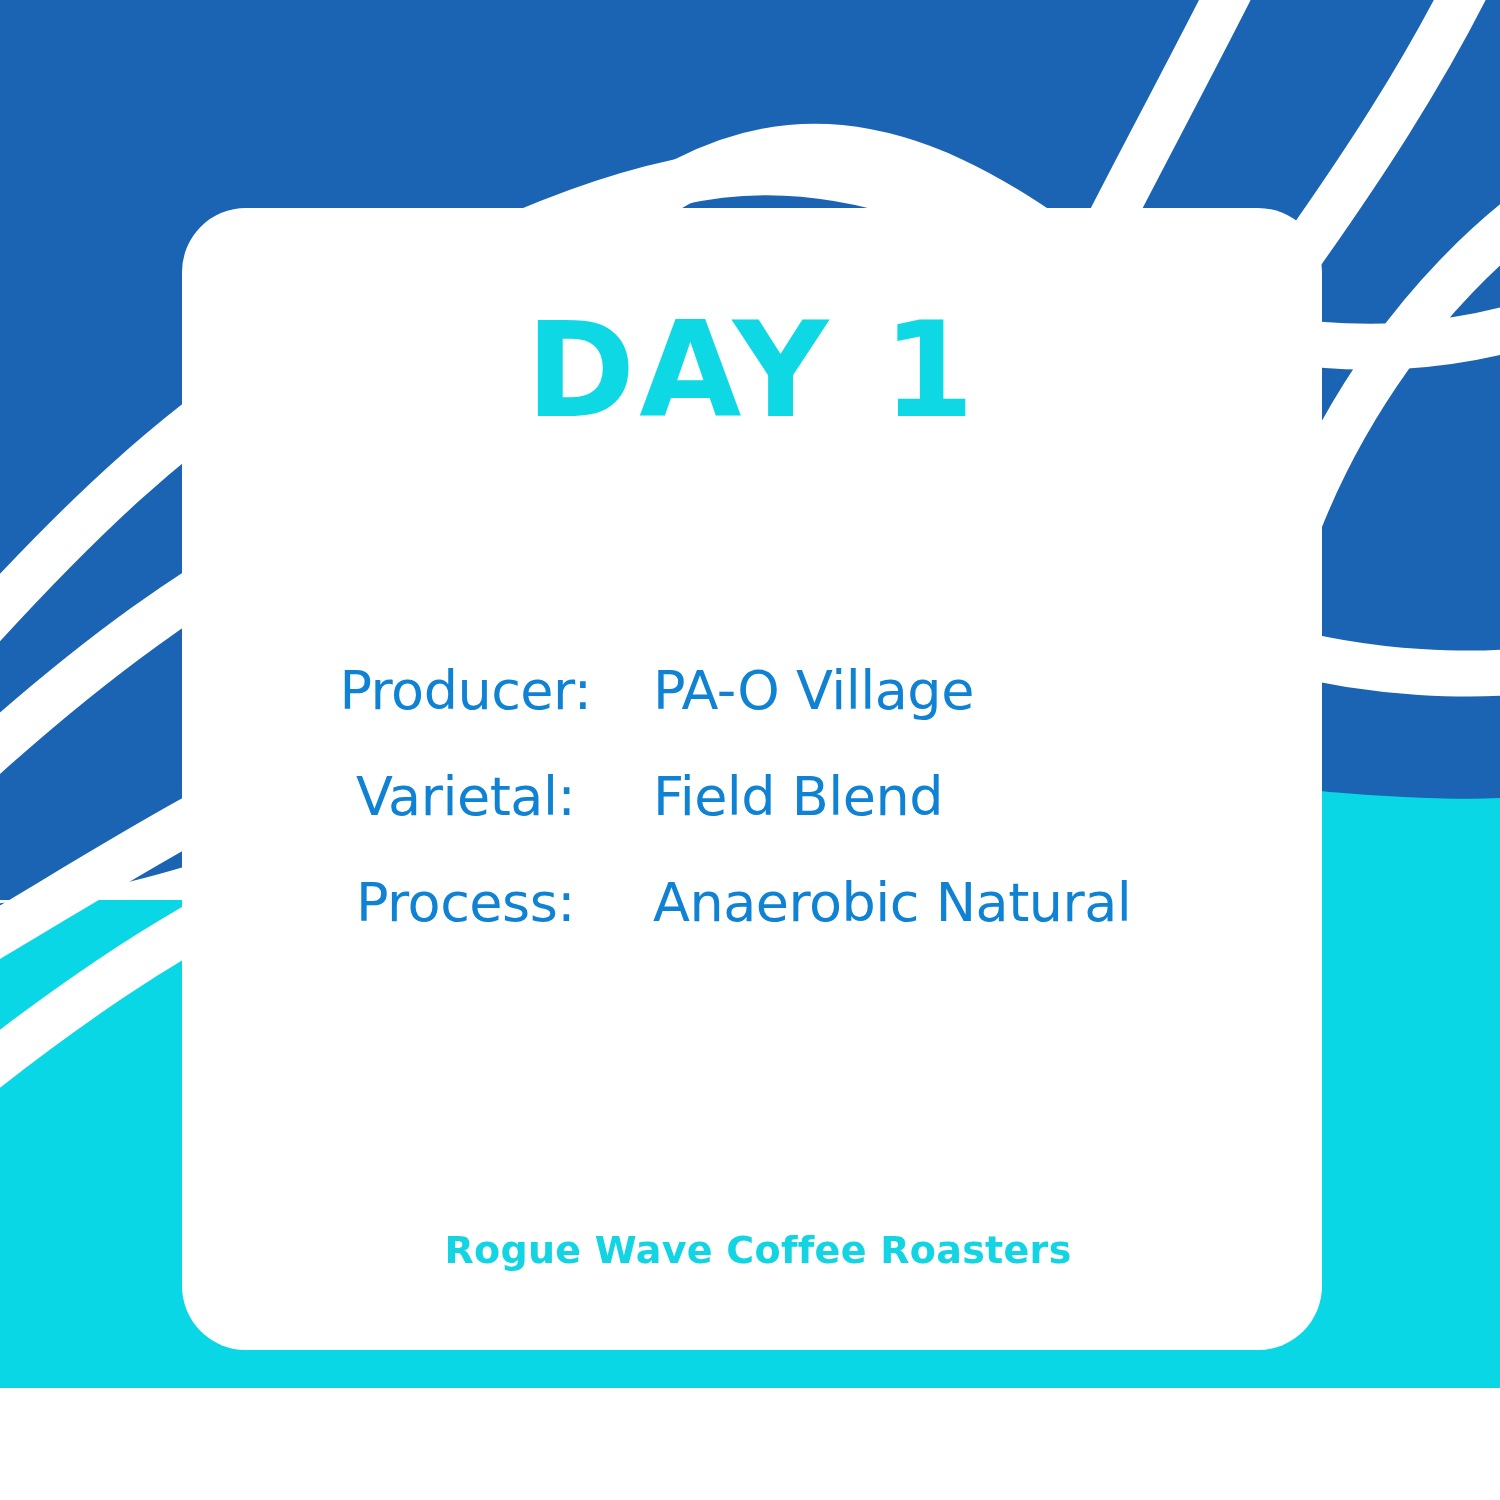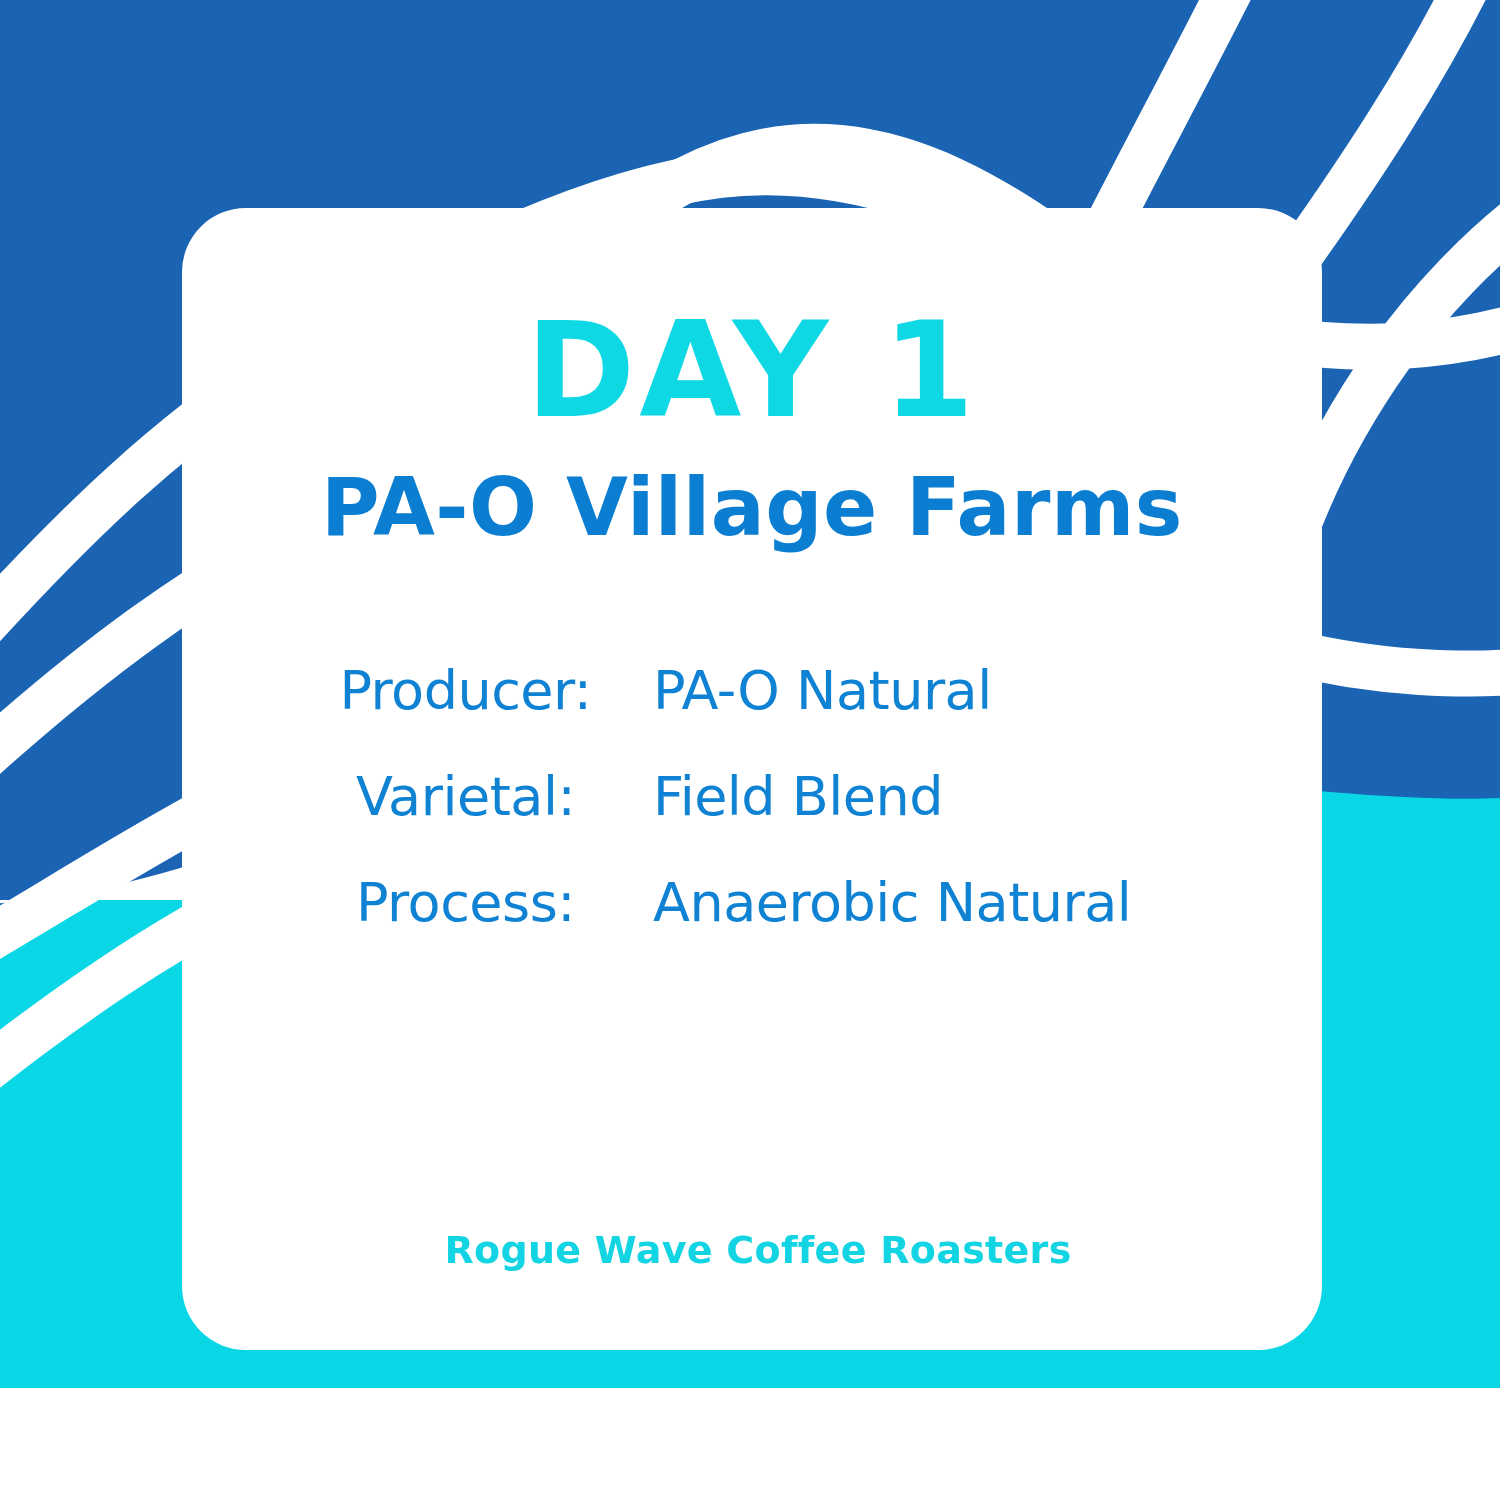--- a/index.html
+++ b/index.html
@@ -153,28 +153,27 @@
     </g>
 
     <path d="M-30,905 C90,900 200,866 320,820 C400,790 470,770 540,762
              L540,900 L-30,900 Z" fill="#ffffff"></path>
   </svg>
 
   <div id="card">
 
     <div id="headline-block">
       <div id="day-title">DAY 1</div>
-      <div id="farm-title">PA-O Village Farms</div>
     </div>
 
     <table id="spec-table">
       <tbody>
         <tr>
           <td class="spec-label">Producer:</td>
-          <td class="spec-value">PA-O Natural</td>
+          <td class="spec-value">PA-O Village</td>
         </tr>
         <tr>
           <td class="spec-label">Varietal:</td>
           <td class="spec-value">Field Blend</td>
         </tr>
         <tr>
           <td class="spec-label">Process:</td>
           <td class="spec-value">Anaerobic Natural</td>
         </tr>
       </tbody>

